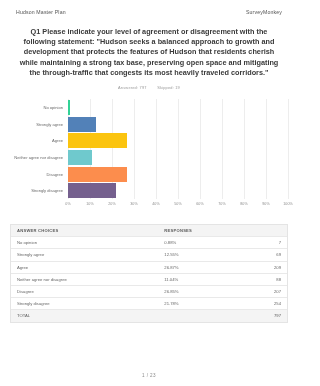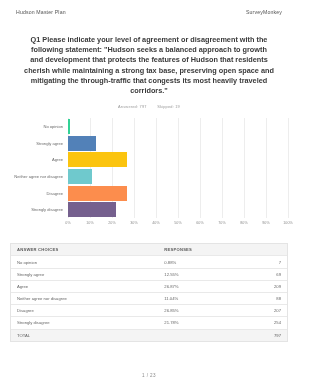--- a/index.html
+++ b/index.html
@@ -37,21 +37,21 @@
   
   .question-block {
     padding: 12px 16px 0 16px;
   }
   .question-text {
     font-size: 7.3px;
     line-height: 10.2px;
     text-align: center;
     color: #3a3a3a;
     font-weight: bold;
-    margin: 8px;
+    margin: 0;
   }
   .response-meta {
     margin-top: 7px;
     text-align: center;
     font-size: 3.9px;
     color: #9a9a9a;
     letter-spacing: 0.2px;
   }
   .response-meta .meta-gap { display: inline-block; width: 8px; }
 

